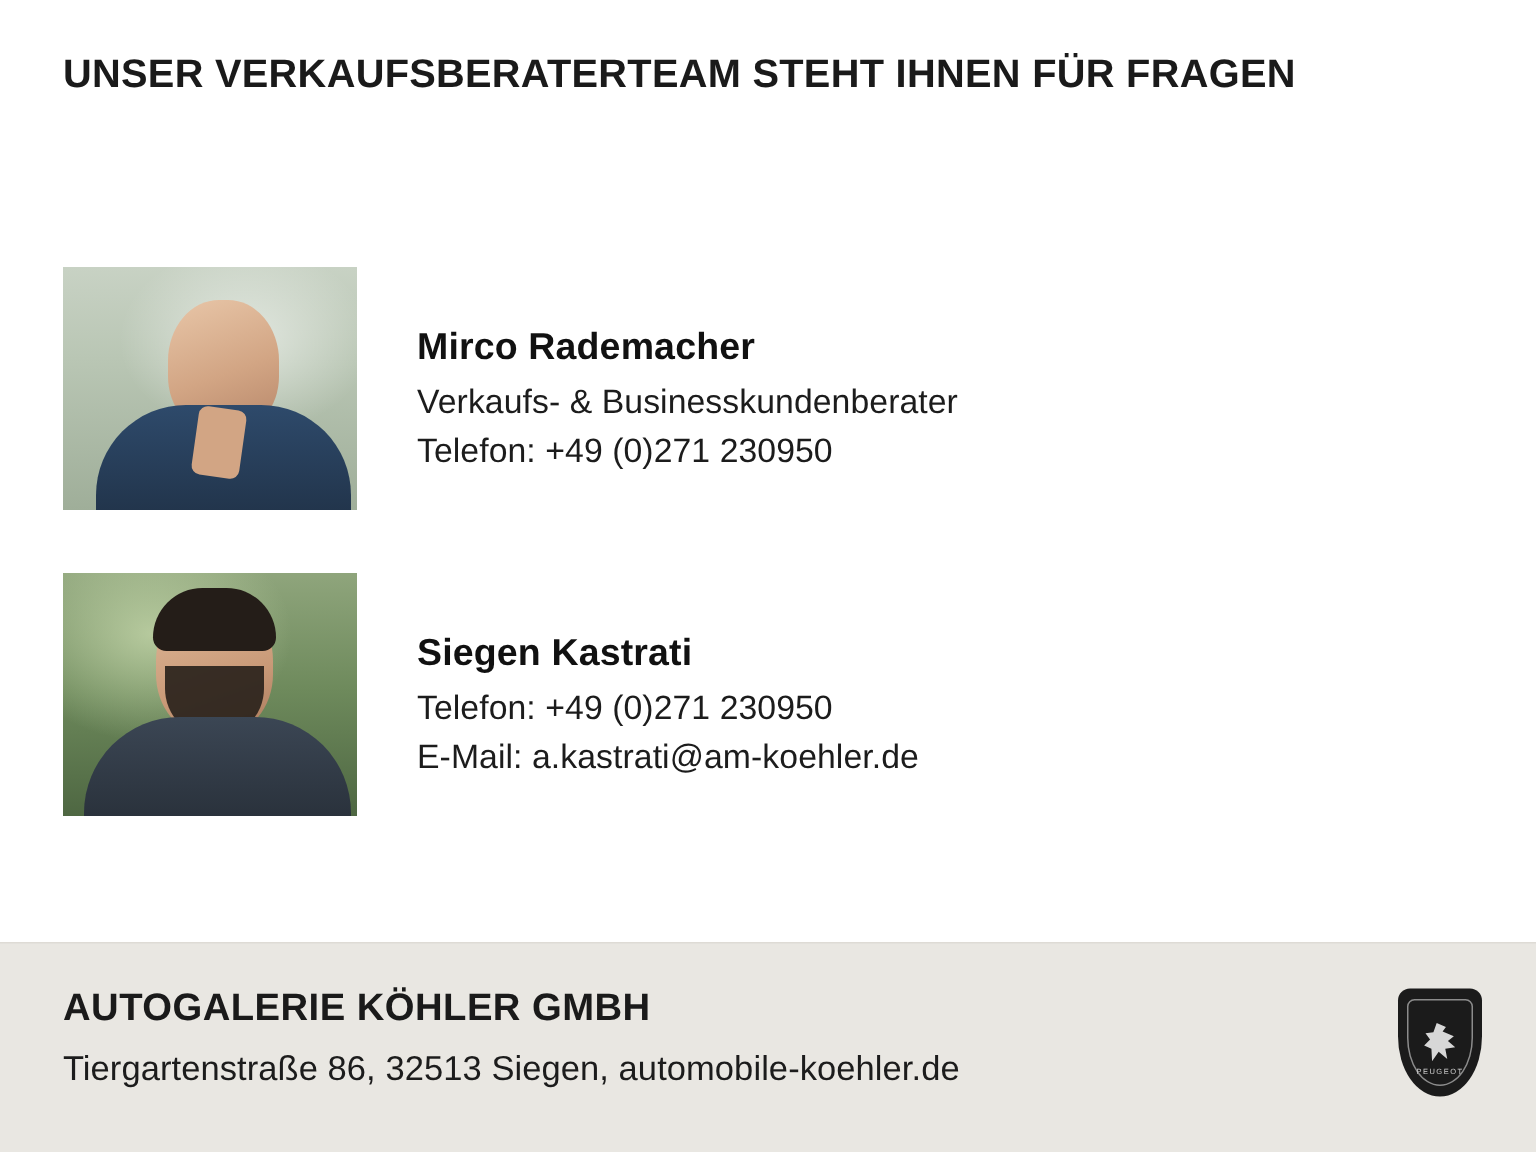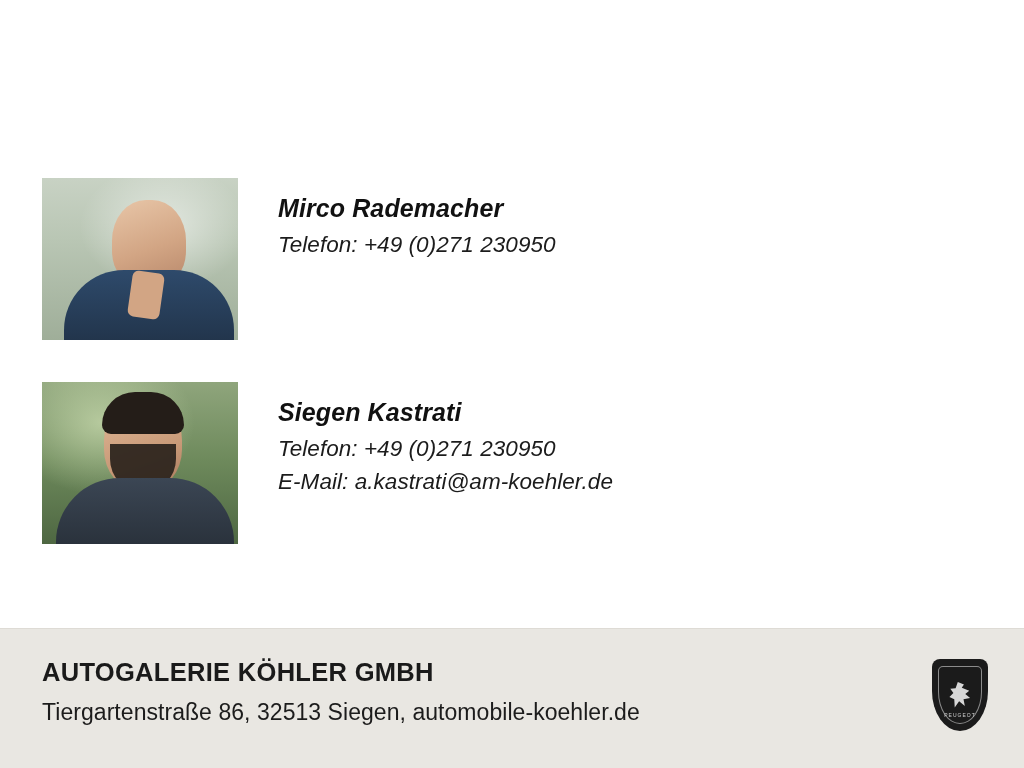--- a/index.html
+++ b/index.html
@@ -34,23 +34,22 @@
 
   
   .contacts {
     position: absolute;
     left: 42px;
     top: 178px;
     width: 960px;
   }
   .contact {
     display: flex;
-    align-items: flex-start;
+    align-items: center;
     margin-bottom: 42px;
-    font-style: italic;
   }
   .photo {
     width: 196px;
     height: 162px;
     flex: 0 0 196px;
     position: relative;
     overflow: hidden;
     background: #cfd6cb;
   }
   .photo.p1 {
@@ -206,34 +205,36 @@
     letter-spacing: 1px;
     font-family: "Liberation Sans", sans-serif;
   }
 </style>
 </head>
 <body>
 
 <div class="page">
 
   <div class="headline">
+    <span class="line">UNSER VERKAUFSBERATERTEAM STEHT IHNEN FÜR FRAGEN</span>
   </div>
 
   <div class="contacts">
 
     <div class="contact">
       <div class="photo p1">
         <div class="person">
           <div class="head"></div>
           <div class="body"></div>
           <div class="collar"></div>
         </div>
       </div>
       <div class="info">
         <div class="name">Mirco Rademacher</div>
+        <div class="row">Verkaufs- &amp; Businesskundenberater</div>
         <div class="row">Telefon: +49 (0)271 230950</div>
       </div>
     </div>
 
     <div class="contact">
       <div class="photo p2">
         <div class="person">
           <div class="head"></div>
           <div class="hair"></div>
           <div class="beard"></div>

